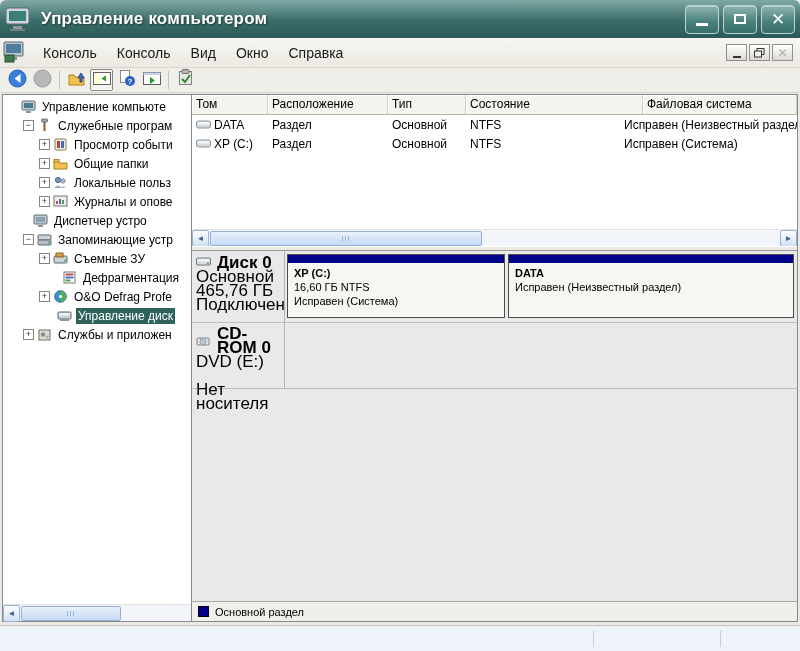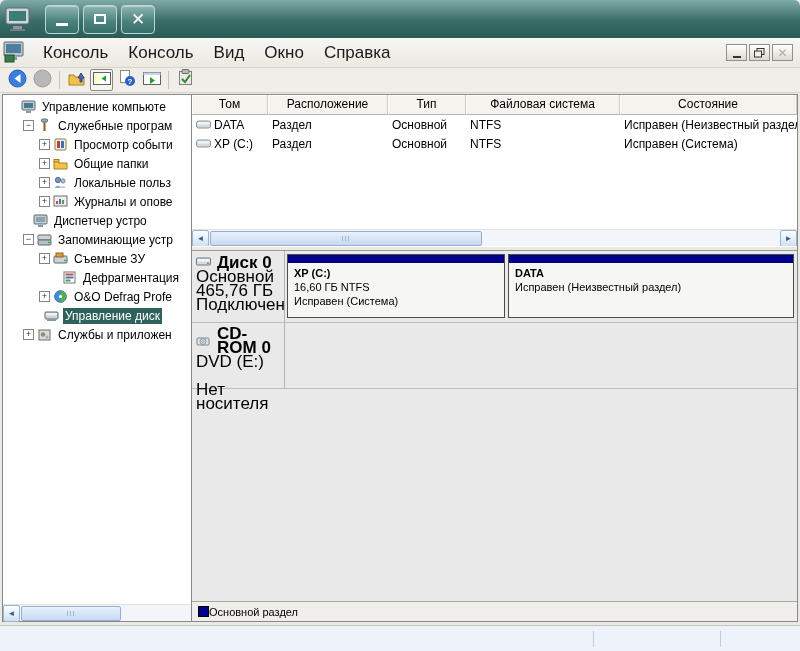--- a/index.html
+++ b/index.html
@@ -18,21 +18,21 @@
     display:flex; align-items:center; justify-content:center; box-shadow:inset 0 1px 0 rgba(255,255,255,.4); }
   .g-min { width:12px; height:3px; background:#fff; margin-top:10px; }
   .g-max { width:12px; height:10px; border:2px solid #fff; }
   .g-close { color:#fff; font-size:17px; font-weight:bold; line-height:1; }
 
   
   .menubar { height:30px; background:linear-gradient(#f7f6f2,#ece9e2); display:flex;
     align-items:center; padding:0 3px; border-bottom:1px solid #d8d4ca; }
   .menu-appicon { width:26px; height:24px; margin-right:4px; }
   .menu-items { display:flex; flex:1; }
-  .menu-item { padding:4px 10px; font-size:17px; color:#1a1a1a; cursor:default; }
+  .menu-item { padding:4px 10px; font-size:14px; color:#1a1a1a; cursor:default; }
   .mdi-btns { display:flex; gap:2px; margin-right:4px; }
   .mdi-btn { width:21px; height:17px; border:1px solid #8f8f8f; background:linear-gradient(#ffffff,#dddad2);
     display:flex; align-items:center; justify-content:center; }
   .mg-min { width:8px; height:2px; background:#333; margin-top:8px; }
   .mg-close { color:#b0aca4; font-size:12px; font-weight:bold; }
 
   
   .toolbar { height:25px; background:#f0eee8; border-bottom:1px solid #d8d4ca;
     display:flex; align-items:center; padding:0 5px; }
   .tool-btn { width:23px; height:22px; display:flex; align-items:center; justify-content:center;
@@ -60,21 +60,21 @@
     background:linear-gradient(#fdfeff,#cfe0f4); color:#3e5e8e; font-size:8px;
     display:flex; align-items:center; justify-content:center; }
   .hs-thumb { height:15px; margin:0 1px; border:1px solid #93aed2; border-radius:2px;
     background:linear-gradient(#e9f1fc,#c6daf3); position:relative; }
   .hs-thumb::after { content:""; position:absolute; left:50%; top:4px; bottom:4px; width:8px;
     margin-left:-4px; background:repeating-linear-gradient(90deg,#9fb8da 0 1px,transparent 1px 3px); }
   .hs-track { flex:1; }
 
   .right-pane { position:absolute; left:191px; top:1px; right:2px; height:528px;
     border:1px solid #84888f; background:#fff; display:flex; flex-direction:column; }
-  .list-view { height:134px; min-height:134px; background:#fff; overflow:hidden;text-align:center; }
+  .list-view { height:134px; min-height:134px; background:#fff; overflow:hidden; }
   .lv-header { display:flex; height:20px; }
   .lv-hcell { background:#f5f3ee; border-right:1px solid #cfccc3; border-bottom:1px solid #b9b6ad;
     box-shadow:inset 1px 1px 0 #fff; font-size:12px; padding:2px 4px; white-space:nowrap; overflow:hidden; }
   .lv-row { display:flex; height:19px; }
   .lv-cell { font-size:12px; padding:2px 4px; white-space:nowrap; overflow:hidden;
     display:flex; align-items:center; gap:3px; }
   .c0 { width:76px; min-width:76px; } .c1 { width:120px; min-width:120px; }
   .c2 { width:78px; min-width:78px; } .c3 { width:154px; min-width:154px; } .c4 { flex:1; }
   .vol-icon { width:15px; min-width:15px; height:11px; }
 
@@ -88,21 +88,21 @@
     font-size:17px; line-height:14px; }
   .desc-name { font-weight:bold; display:flex; align-items:center; gap:2px; }
   .parts { flex:1; display:flex; padding:3px 3px 4px 2px; gap:3px; }
   .partition { border:1px solid #4c4c4c; background:#f6f6f3; display:flex; flex-direction:column; }
   .part-xp { width:218px; min-width:218px; } .part-data { flex:1; }
   .part-bar { height:8px; background:#00008b; }
   .part-body { padding:3px 6px 0; font-size:11px; line-height:14px; }
   .part-label { font-weight:bold; }
   .filler { flex:1; }
   .legend-bar { height:20px; min-height:20px; border-top:1px solid #a8a8a8; background:#f0efec;
-    display:flex; align-items:center; padding:0 6px; font-size:11px; }
+    display:flex; align-items:center; gap:6px; padding:0 6px; font-size:11px; }
   .legend-swatch { width:11px; height:11px; border:1px solid #000; background:#00008b; }
 
   
   .statusbar { height:26px; background:#eef2f9; border-top:1px solid #c2c2c2; position:relative; }
   .sb-sep { position:absolute; top:5px; bottom:4px; width:1px; background:#c3cedd; }
   .sb-sep.s1 { left:593px; } .sb-sep.s2 { left:720px; }
 </style>
 </head>
 <body>
 
@@ -110,20 +110,21 @@
 
   <div class="titlebar">
     <span class="app-icon">
       <svg width="28" height="26" viewBox="0 0 28 26">
           <rect x="1" y="2" width="23" height="16" rx="2" fill="#cdd6da" stroke="#5a6a72"></rect>
           <rect x="4" y="5" width="17" height="10" fill="#3d7d78"></rect>
           <rect x="8" y="20" width="9" height="3" fill="#8e979c"></rect>
           <rect x="5" y="23" width="15" height="2" fill="#737d82"></rect>
         </svg>
     </span>
+    <span class="title-text">Управление компьютером</span>
     <div class="tb-btn">
         <span class="g-min"></span>
       </div>
     <div class="tb-btn">
         <span class="g-max"></span>
       </div>
     <div class="tb-btn">
         <span class="g-close">✕</span>
       </div>
   </div>
@@ -307,21 +308,21 @@
           </div>
           <div class="tree-row" style="padding-left:36px">
     <span class="toggle">+</span>
     <span class="ticon"><svg width="15" height="15">
                 <circle cx="7.5" cy="7.5" r="5.8" fill="#3f8fd0" stroke="#2a6aa0"></circle>
                 <path d="M7.5 1.7 a5.8 5.8 0 0 1 0 11.6 z" fill="#55b055"></path>
                 <circle cx="7.5" cy="7.5" r="1.6" fill="#fff"></circle>
               </svg></span>
     <span class="tlabel">O&amp;O Defrag Profe</span>
           </div>
-          <div class="tree-row sel" style="padding-left:27px">
+          <div class="tree-row sel" style="padding-left:40px">
     <span class="toggle-spacer"></span>
     <span class="ticon"><svg width="15" height="15">
                 <rect x="1" y="4" width="13" height="7" rx="1" fill="#cdd3d8" stroke="#5a6a72"></rect>
                 <rect x="2" y="5" width="11" height="2.5" fill="#eef2f4"></rect>
                 <rect x="3" y="11" width="9" height="2" fill="#8e979c"></rect>
               </svg></span>
     <span class="tlabel">Управление диск</span>
           </div>
           <div class="tree-row" style="padding-left:20px">
     <span class="toggle">+</span>
@@ -341,22 +342,22 @@
       </div>
     </div>
 
     <div class="right-pane">
 
       <div class="list-view">
         <div id="lv-header" class="lv-header">
             <div class="lv-hcell c0">Том</div>
             <div class="lv-hcell c1">Расположение</div>
             <div class="lv-hcell c2">Тип</div>
+            <div class="lv-hcell c4">Состояние</div>
             <div class="lv-hcell c3">Файловая система</div>
-            <div class="lv-hcell c4">Состояние</div>
           </div>
         <div id="lv-rows">
             <div class="lv-row">
     <div class="lv-cell c0">
                 <span class="vol-icon"><svg width="15" height="11" viewBox="0 0 15 11">
                     <rect x="0.5" y="2" width="14" height="7" rx="2" fill="#d7dbde" stroke="#8a949c"></rect>
                     <rect x="1.5" y="3" width="12" height="2.5" rx="1" fill="#f2f5f7"></rect>
                   </svg></span>
                 <span class="v">DATA</span>
               </div>

